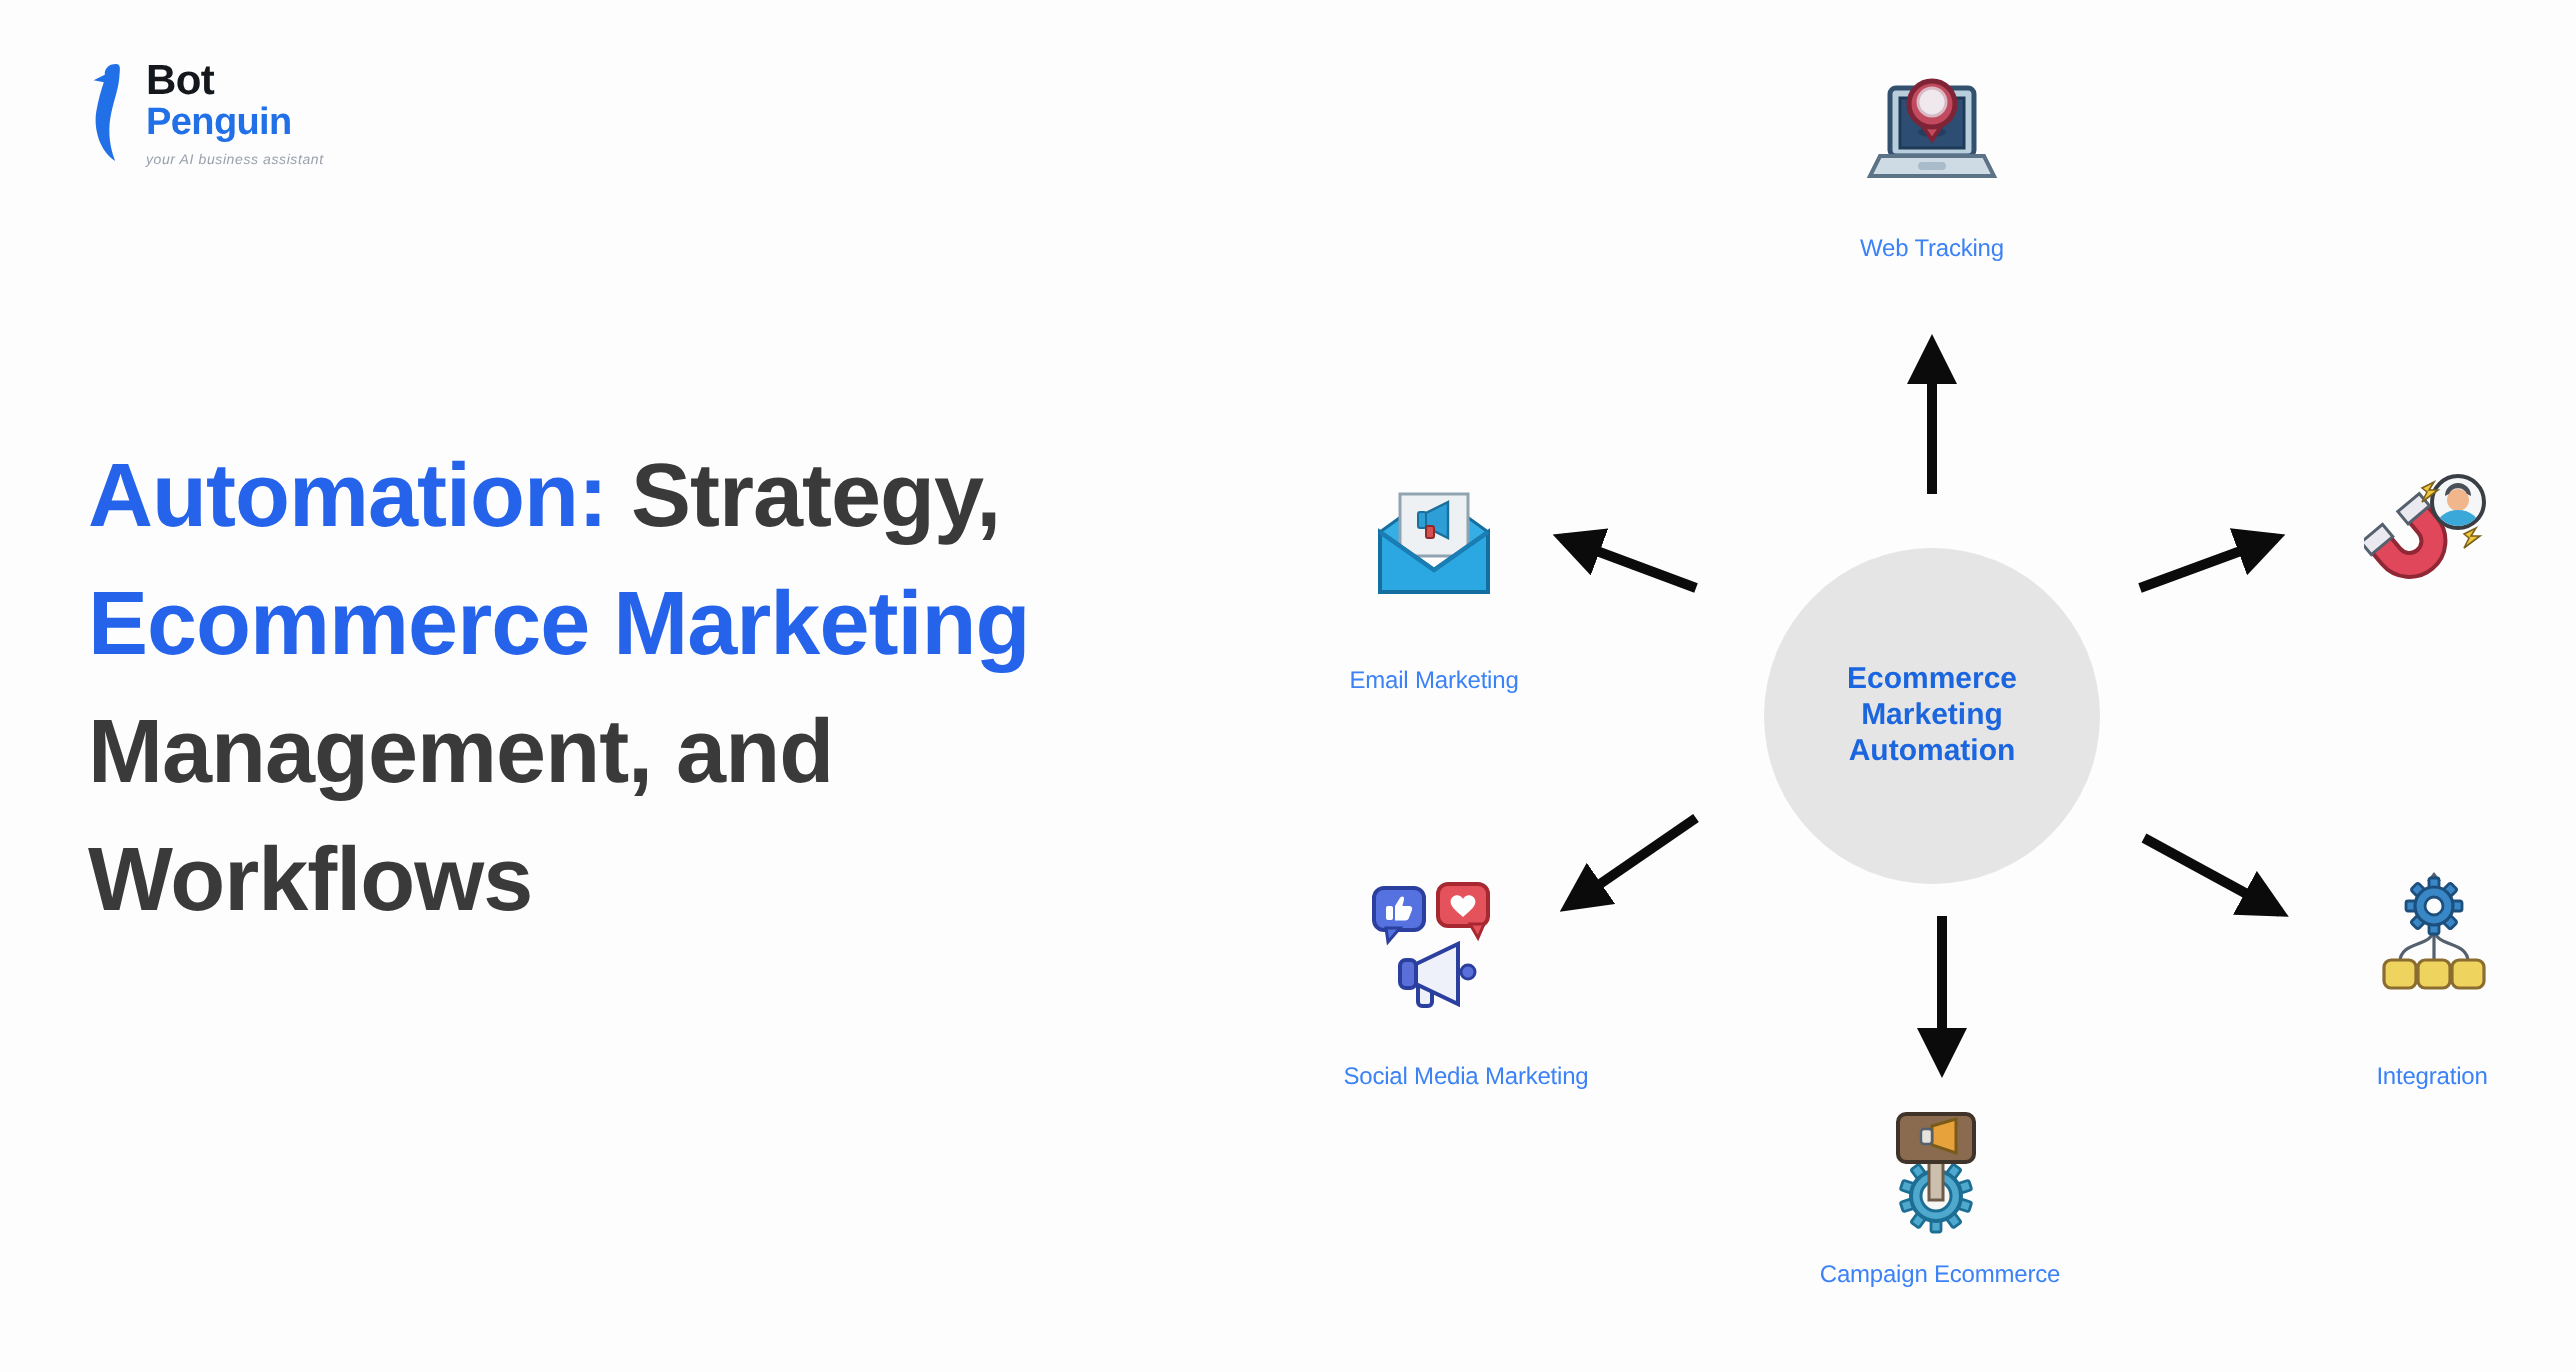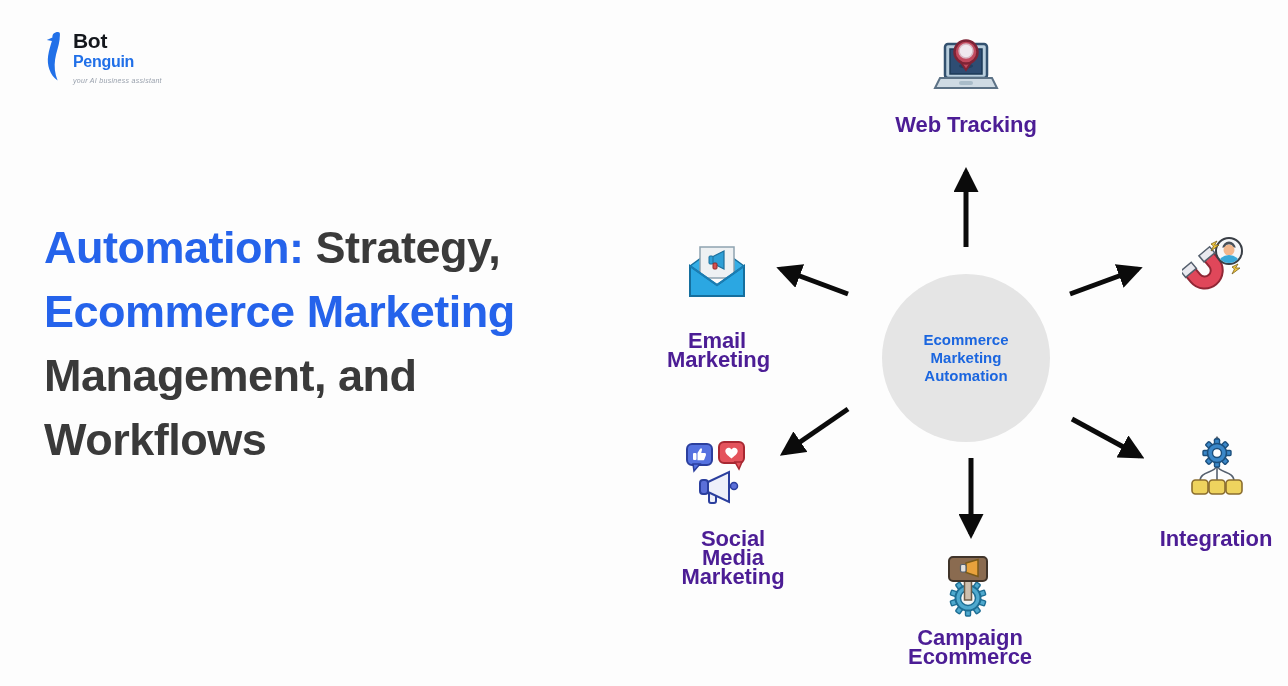--- a/index.html
+++ b/index.html
@@ -4,39 +4,39 @@
 <style>
   * { margin:0; padding:0; box-sizing:border-box; }
   body { background:#ffffff; font-family:"Liberation Sans", sans-serif; }
   .page { position:relative; width:1288px; height:686px; background:#fdfdfd; overflow:hidden; }
 
   
   .logo { position:absolute; left:42px; top:30px; display:flex; align-items:flex-start; }
   .logo svg { display:block; }
   .logo-text { margin-left:5px; }
   .logo-bot { font-size:21px; font-weight:bold; color:#14171c; line-height:21px; letter-spacing:-0.3px; }
-  .logo-penguin { font-size:16px; font-weight:bold; color:#2170e8; line-height:21px; letter-spacing:-0.3px; }
+  .logo-penguin { font-size:19px; font-weight:bold; color:#2170e8; line-height:21px; letter-spacing:-0.3px; }
   .logo-tagline { font-size:7px; font-style:italic; color:#98a0ac; margin-top:5px; letter-spacing:0.3px; }
 
   
   .title { position:absolute; left:44px; top:216px; width:640px; font-size:45px; font-weight:bold; letter-spacing:-0.5px; }
   .t-line { line-height:64px; white-space:nowrap; }
   .t-blue { color:#2563eb; }
   .t-dark { color:#3a3a3a; }
 
   
   .arrow-layer { position:absolute; left:0; top:0; width:1288px; height:686px; pointer-events:none; }
 
   .hub { position:absolute; left:882px; top:274px; width:168px; height:168px; border-radius:50%;
          background:#e5e5e5; display:flex; align-items:center; justify-content:center; text-align:center; }
   .hub-label { width:118px; font-size:15px; font-weight:bold; line-height:18px; color:#1b66df; }
 
   .node-icon { position:absolute; }
-  .node-label { position:absolute; text-align:center; font-size:22px; font-weight:bold;
-                line-height:19px; color:#4c1d95; letter-spacing:-0.1px; }
+  .node-label { position:absolute; text-align:center; font-size:12px; font-weight:normal;
+                line-height:19px; color:#3b82f6; letter-spacing:-0.1px; }
 
   .lbl-web        { left:886px;  top:115px; width:160px; }
   .lbl-email      { left:667px;  top:331px; width:100px; }
   .lbl-lead       { left:1156px; top:331px; width:120px; }
   .lbl-social     { left:668px;  top:529px; width:130px; }
   .lbl-integration{ left:1146px; top:529px; width:140px; }
   .lbl-campaign   { left:905px;  top:628px; width:130px; }
 </style>
 </head>
 <body>

